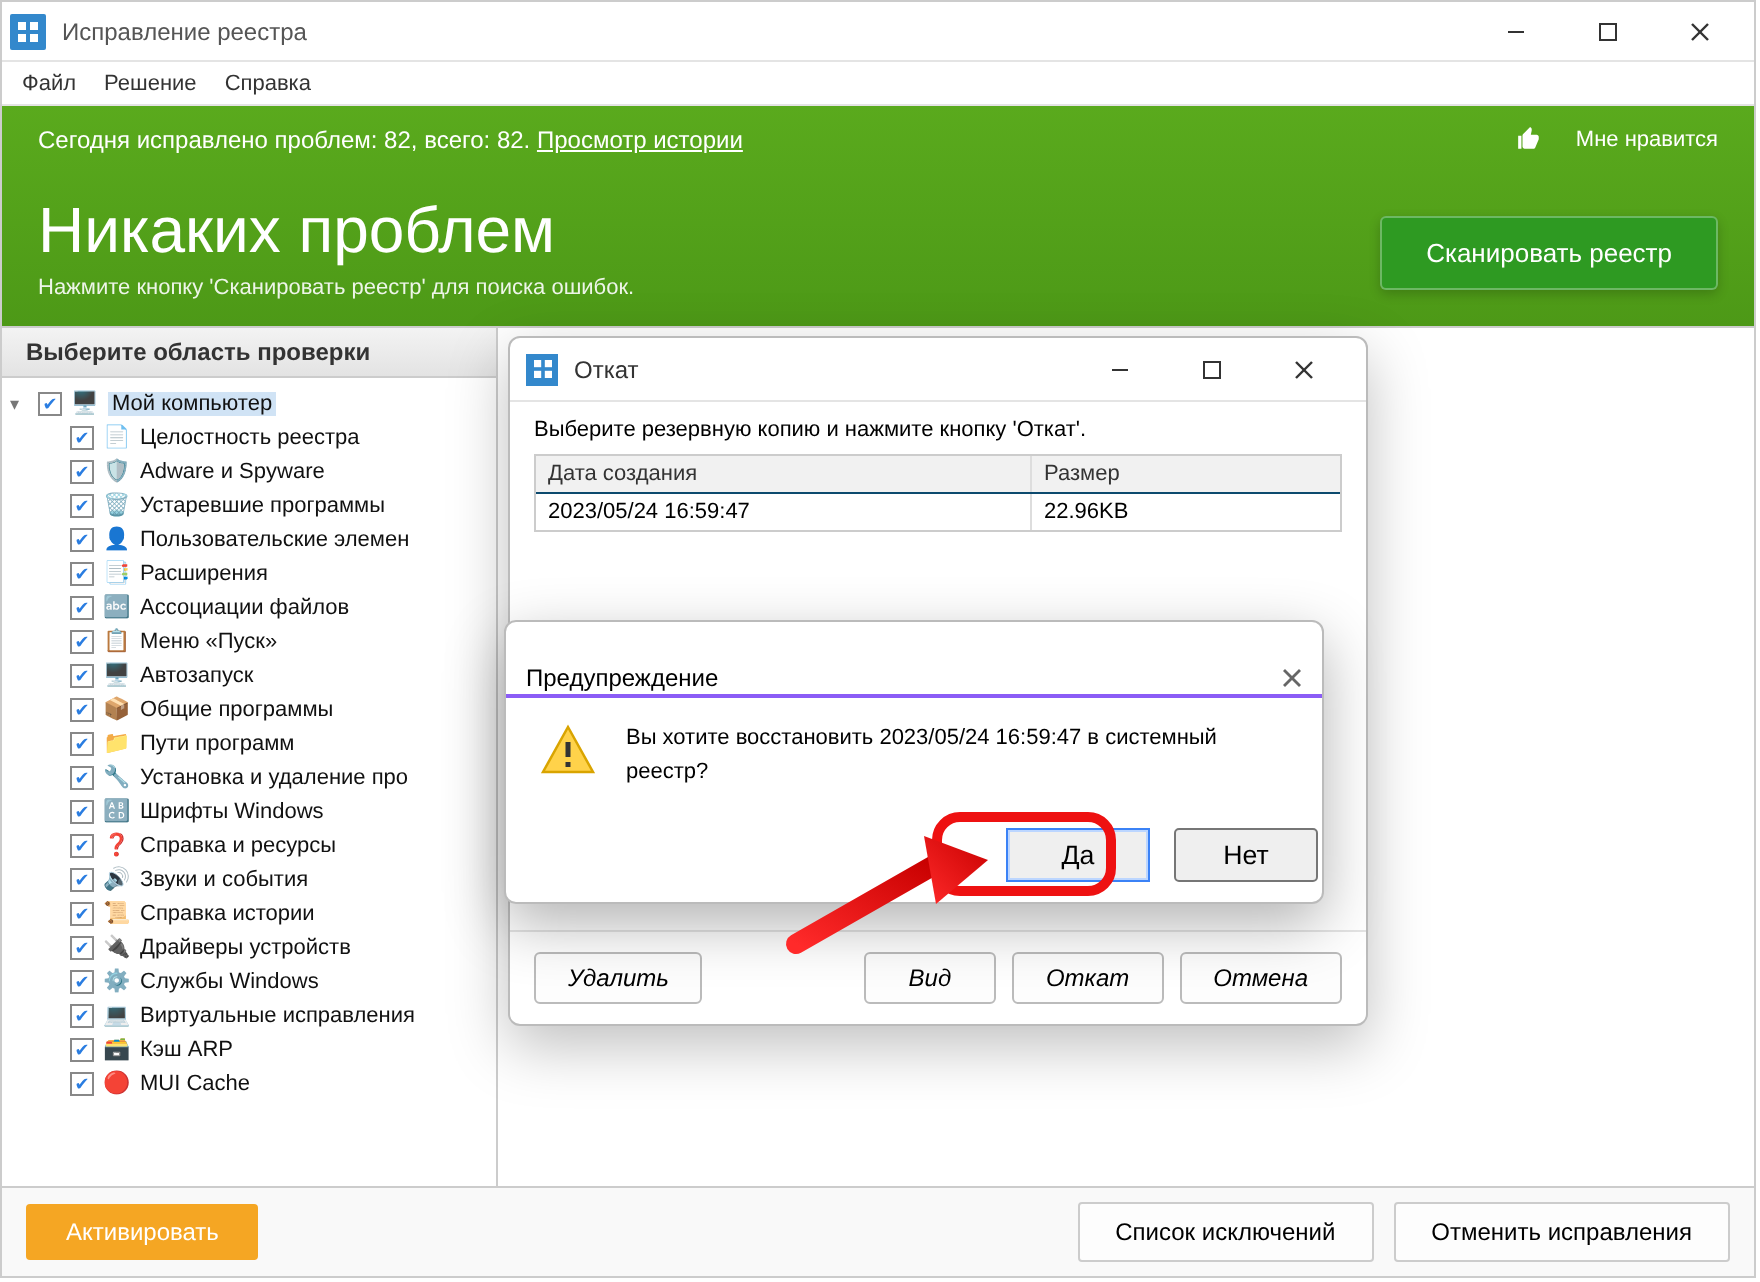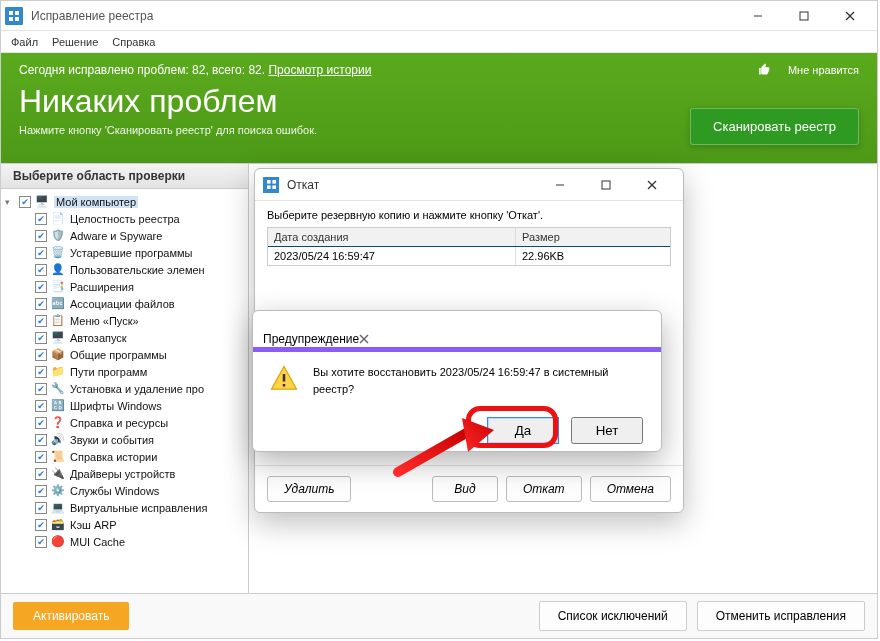--- a/index.html
+++ b/index.html
@@ -15,21 +15,21 @@
   .win-controls { display: flex; }
   .win-controls .ctrl { width: 46px; height: 30px; display: flex; align-items: center; justify-content: center; font-size: 14px; color: #444; }
   .win-controls .ctrl svg { width: 10px; height: 10px; }
 
   .menubar { height: 22px; display: flex; gap: 14px; padding: 0 10px; font-size: 11px; color: #333; background: #fff; border-bottom: 1px solid #e4e4e4; align-items: center; }
   .menubar span { cursor: default; }
 
   .banner { height: 110px; background: linear-gradient(#5aaa1d,#4d9917); color: #fff; position: relative; padding: 10px 18px; }
   .banner .status-line { font-size: 12px; }
   .banner .status-line .link { text-decoration: underline; }
-  .banner h1 { font-size: 32px; font-weight: 400; margin-top: 6px; }
+  .banner h1 { font-size: 32px; font-weight: 400; margin-top: 20px; }
   .banner .hint { font-size: 11px; margin-top: 4px; opacity: .9; }
   .banner .like { position: absolute; top: 10px; right: 18px; font-size: 11px; display: flex; align-items: center; gap: 17px; }
   .banner .like svg { width: 13px; height: 13px; fill: #fff; }
   .banner .scan-btn { position: absolute; right: 18px; bottom: 18px; background: #2e9a22; border: 1px solid rgba(255,255,255,.3); color: #fff; padding: 10px 22px; font-size: 13px; border-radius: 3px; box-shadow: 0 2px 6px rgba(0,0,0,.2); }
 
   .content { display: flex; height: calc(100% - 30px - 22px - 110px - 45px); border-top: 1px solid #ccc; }
   .sidebar { width: 248px; border-right: 1px solid #ccc; background: #fff; display: flex; flex-direction: column; }
   .sidebar .panel-title { background: linear-gradient(#f3f3f3,#e3e3e3); font-size: 12px; font-weight: bold; padding: 5px 12px; border-bottom: 1px solid #ccc; color: #333; }
   .tree { flex: 1; overflow: auto; font-size: 11px; padding: 4px 0; }
   .tree .node { display: flex; align-items: center; gap: 4px; padding: 1px 0 1px 8px; white-space: nowrap; }
@@ -64,24 +64,24 @@
   .dialog .table .th { background: #f1f1f1; font-weight: normal; color: #333; }
   .dialog .table .thead { border-bottom: 1px solid #0c4a6e; }
   .dialog .table .col1 { width: 248px; }
   .dialog .table .col2 { flex: 1; border-right: none; }
   .dialog .dlg-btns { display: flex; gap: 8px; justify-content: flex-start; padding: 10px 12px; border-top: 1px solid #e4e4e4; }
   .dialog .dlg-btns .gap { flex: 1; }
   .dialog .btn { background: #fdfdfd; border: 1px solid #bbb; padding: 5px 16px; font-size: 12px; border-radius: 3px; min-width: 66px; font-style: italic; }
 
   
   .warn { position: absolute; left: 252px; top: 310px; width: 410px; height: 142px; background: #fff; border: 1px solid #bbb; border-radius: 6px; box-shadow: 0 10px 30px rgba(0,0,0,.3); display: flex; flex-direction: column; }
-  .warn .w-title { height: 32px; display: flex; align-items: center; padding: 0 10px; border-bottom: 5px solid #8b5cf6; font-size: 12px; margin-top: 20px; }
+  .warn .w-title { height: 32px; display: flex; align-items: center; justify-content: space-between; padding: 0 10px; border-bottom: 2px solid #8b5cf6; font-size: 12px; margin-top: 20px; }
   .warn .w-body { flex: 1; display: flex; padding: 12px 16px; gap: 14px; font-size: 11px; align-items: flex-start; }
   .warn .w-icon { width: 30px; height: 30px; flex-shrink: 0; }
-  .warn .w-btns { display: flex; gap: 12px; justify-content: flex-end; padding: 8px 18px 12px; }
+  .warn .w-btns { display: flex; gap: 12px; justify-content: flex-end; padding: 8px 2px 12px; }
   .warn .w-btns .btn { min-width: 72px; padding: 4px 16px; }
   .warn .w-btns .btn.yes { border: 1px solid #3b82f6; box-shadow: inset 0 0 0 1px #bcd6ff; }
 
   
   .highlight { position: absolute; border: 5px solid #e11; border-radius: 14px; pointer-events: none; }
   .arrow { position: absolute; pointer-events: none; }
 
   
   .ic-computer { color:#5fa8e8; }
   .ic-blue { color:#2a7de1; }

